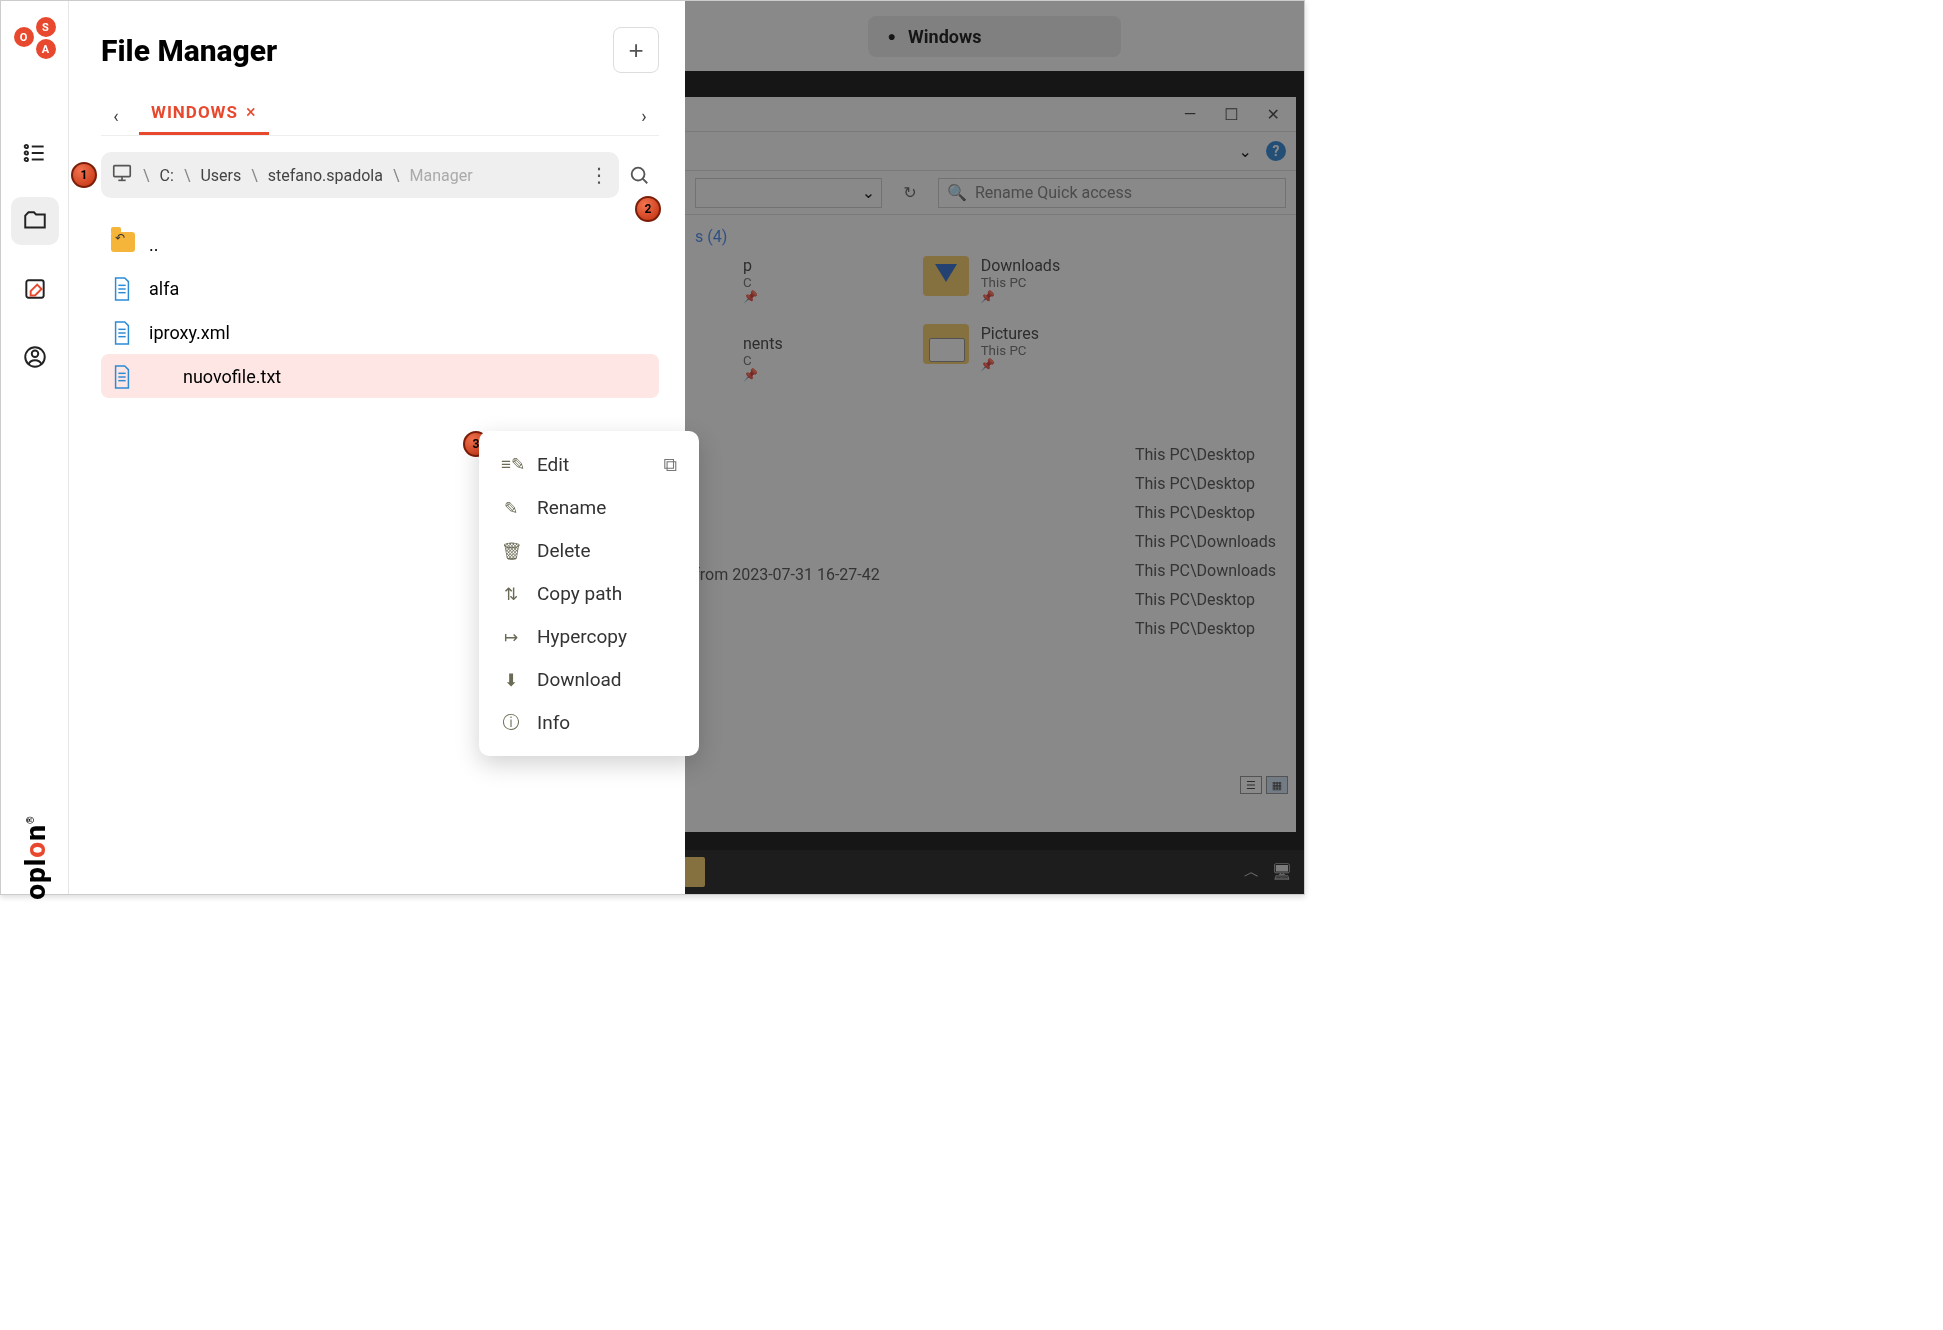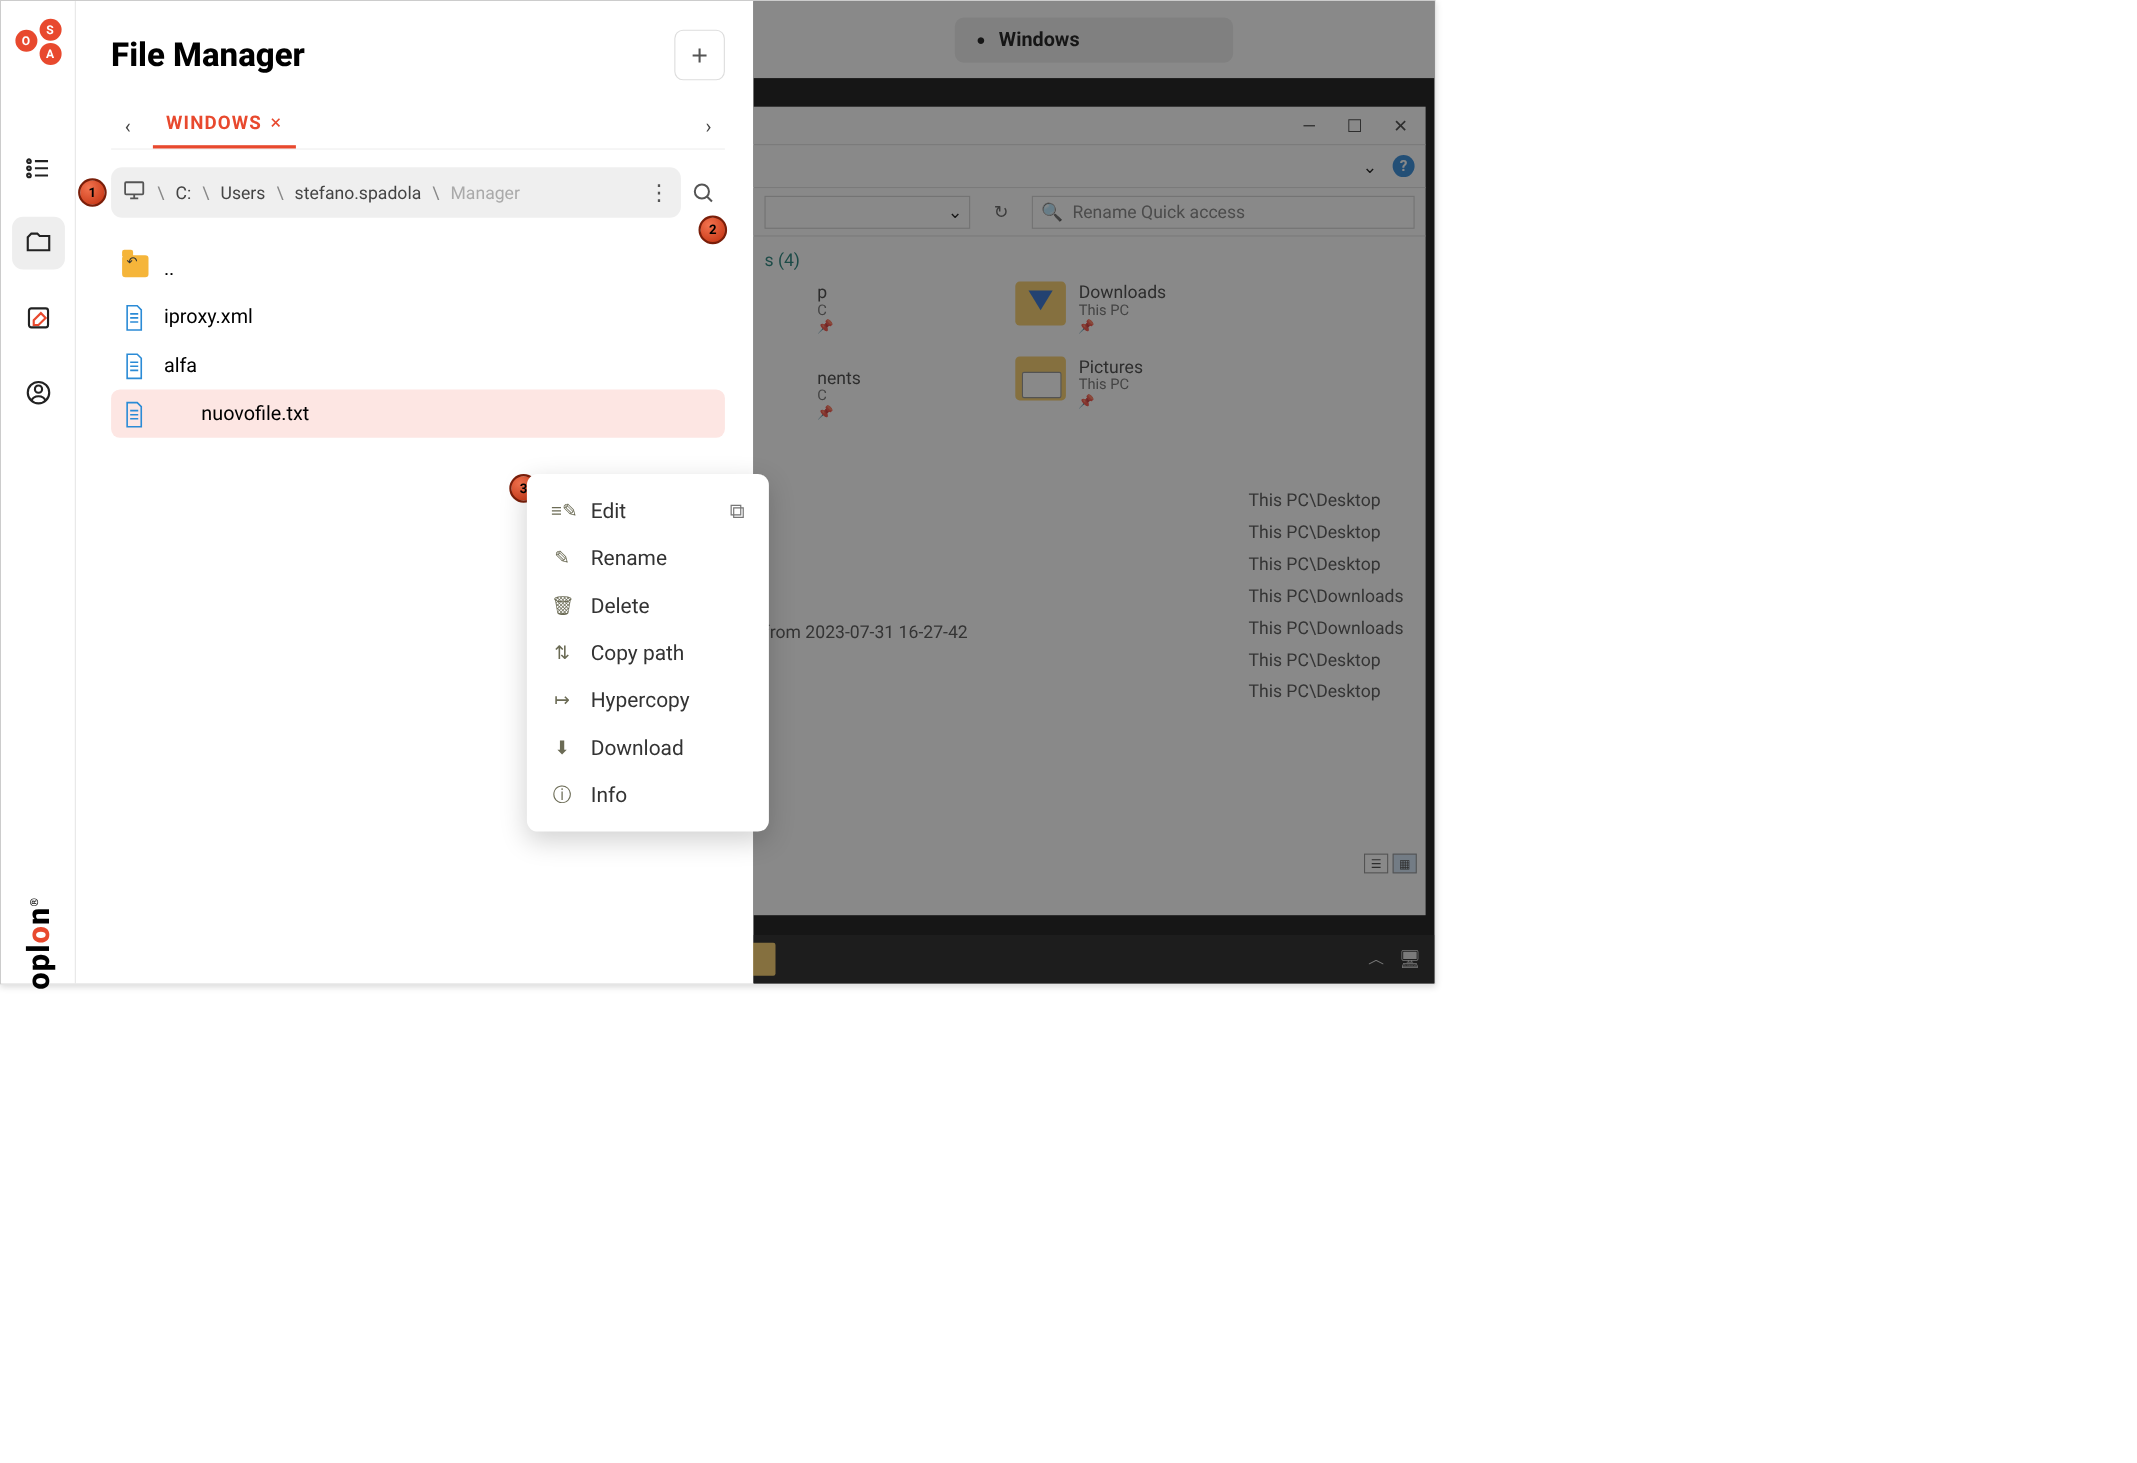--- a/index.html
+++ b/index.html
@@ -177,21 +177,21 @@
     height:44px; display:flex; align-items:center; gap:14px; padding:0 10px; border-bottom:1px solid #ddd;
   }
   .addr-drop{ width:200px; height:30px; border:1px solid #ccc; display:flex; align-items:center; justify-content:flex-end; padding-right:6px;}
   .refresh{ width:30px; text-align:center; color:#555;}
   .search-box{
     flex:0 0 348px; height:30px; border:1px solid #ccc; display:flex; align-items:center; gap:8px;
     padding:0 8px; color:#777; margin-left:auto;
   }
 
   .explorer-body{ padding:12px 16px; color:#333; font-size:16px; position:relative; height:calc(100% - 150px);}
-  .count-label{ color:#0f766e; margin-left:-6px; margin-bottom:10px;}
+  .count-label{ color:#3b82f6; margin-left:-6px; margin-bottom:10px;}
   .folder-item{ display:flex; gap:12px; align-items:flex-start;}
   .fld-ico{ width:46px;height:40px;background:#f5c85b;border-radius:4px;position:relative;}
   .fld-ico.dl::after{content:"";position:absolute;left:12px;top:8px;width:0;height:0;border-left:11px solid transparent;border-right:11px solid transparent;border-top:18px solid #1e63c9;}
   .fld-ico.pic::after{content:"";position:absolute;left:6px;top:14px;width:34px;height:22px;background:#fff;border:1px solid #888;border-radius:2px;}
   .folder-item small{ display:block; color:#666;}
   .pin{ font-size:12px; color:#888;}
 
   .recent-list{ position:absolute; right:20px; top:230px; color:#444;}
   .recent-list div{ margin-bottom:10px;}
   .timestamp-row{ position:absolute; left:0; top:350px; color:#444;}
@@ -304,32 +304,32 @@
       </div>
       <div class="file-row">
         <span class="file-ico doc-ico">
             <svg viewBox="0 0 24 28">
               <path d="M5 2h10l4 4v20H5z"></path>
               <line x1="8" y1="10" x2="16" y2="10"></line>
               <line x1="8" y1="14" x2="16" y2="14"></line>
               <line x1="8" y1="18" x2="16" y2="18"></line>
             </svg>
           </span>
-        <span>iproxy.xml</span>
+        <span>alfa</span>
       </div>
       <div class="file-row">
         <span class="file-ico doc-ico">
             <svg viewBox="0 0 24 28">
               <path d="M5 2h10l4 4v20H5z"></path>
               <line x1="8" y1="10" x2="16" y2="10"></line>
               <line x1="8" y1="14" x2="16" y2="14"></line>
               <line x1="8" y1="18" x2="16" y2="18"></line>
             </svg>
           </span>
-        <span>alfa</span>
+        <span>iproxy.xml</span>
       </div>
       <div class="file-row selected">
         <span class="file-ico doc-ico">
             <svg viewBox="0 0 24 28">
               <path d="M5 2h10l4 4v20H5z"></path>
               <line x1="8" y1="10" x2="16" y2="10"></line>
               <line x1="8" y1="14" x2="16" y2="14"></line>
               <line x1="8" y1="18" x2="16" y2="18"></line>
             </svg>
           </span>

